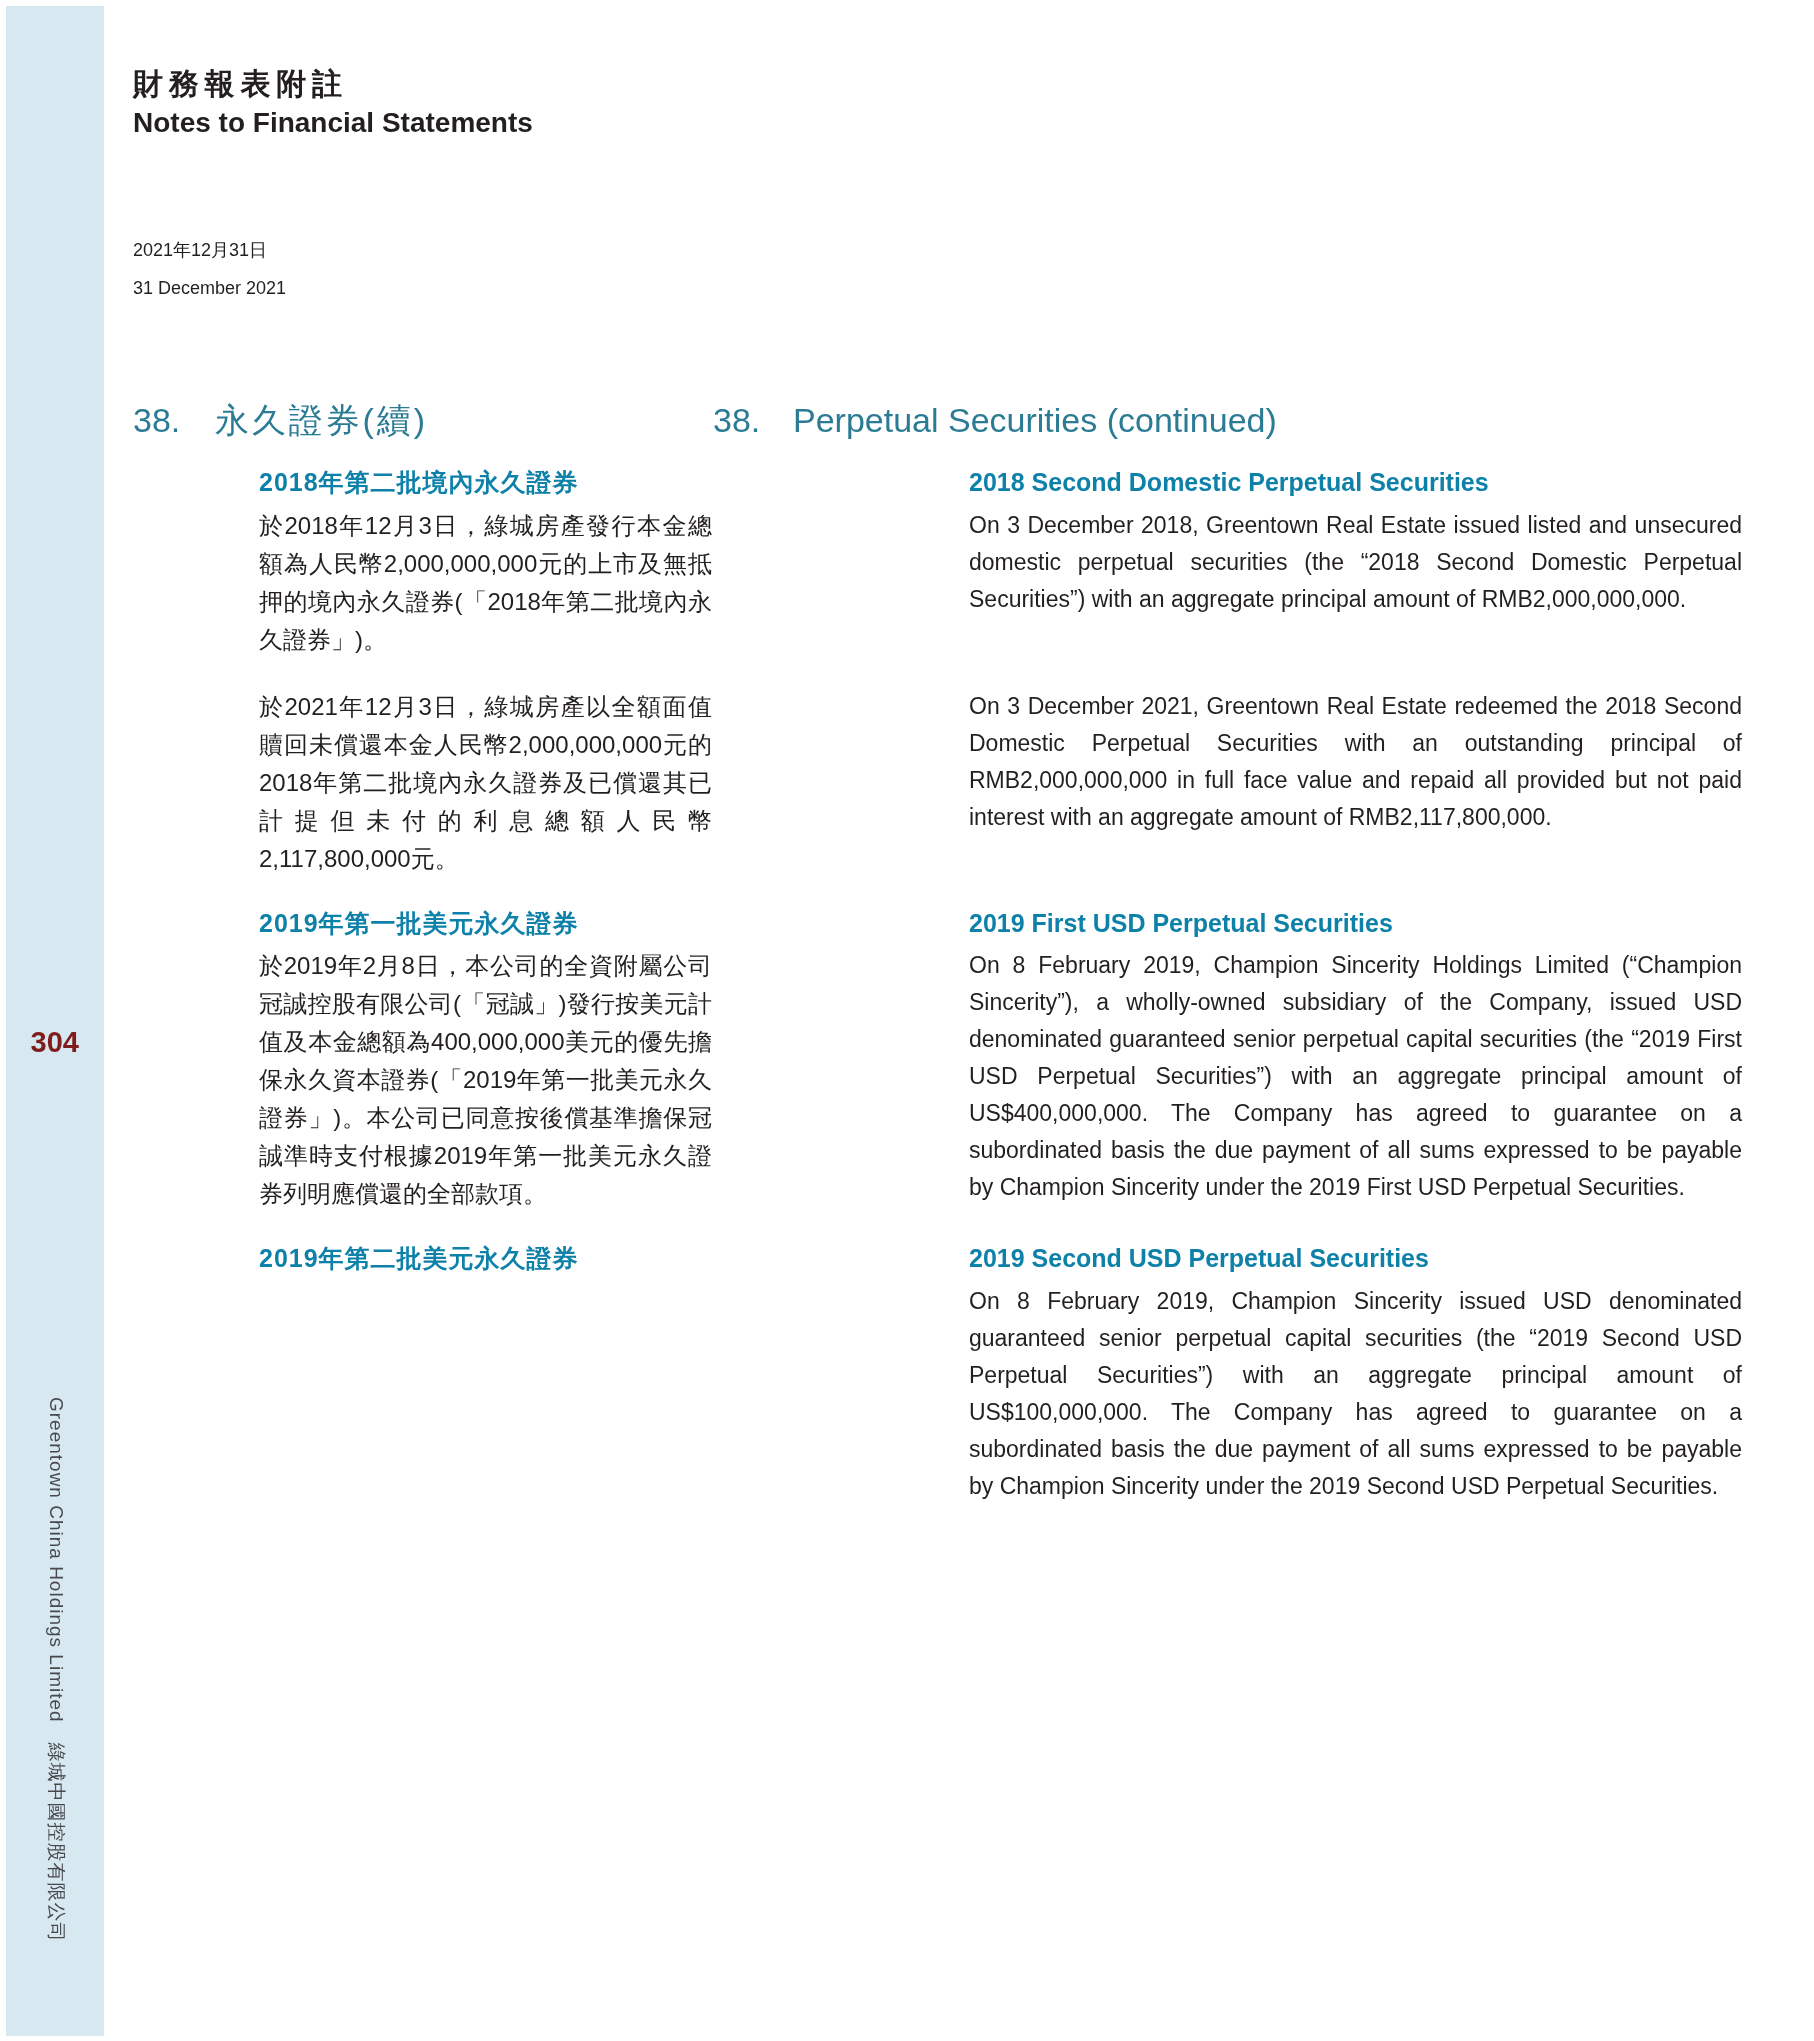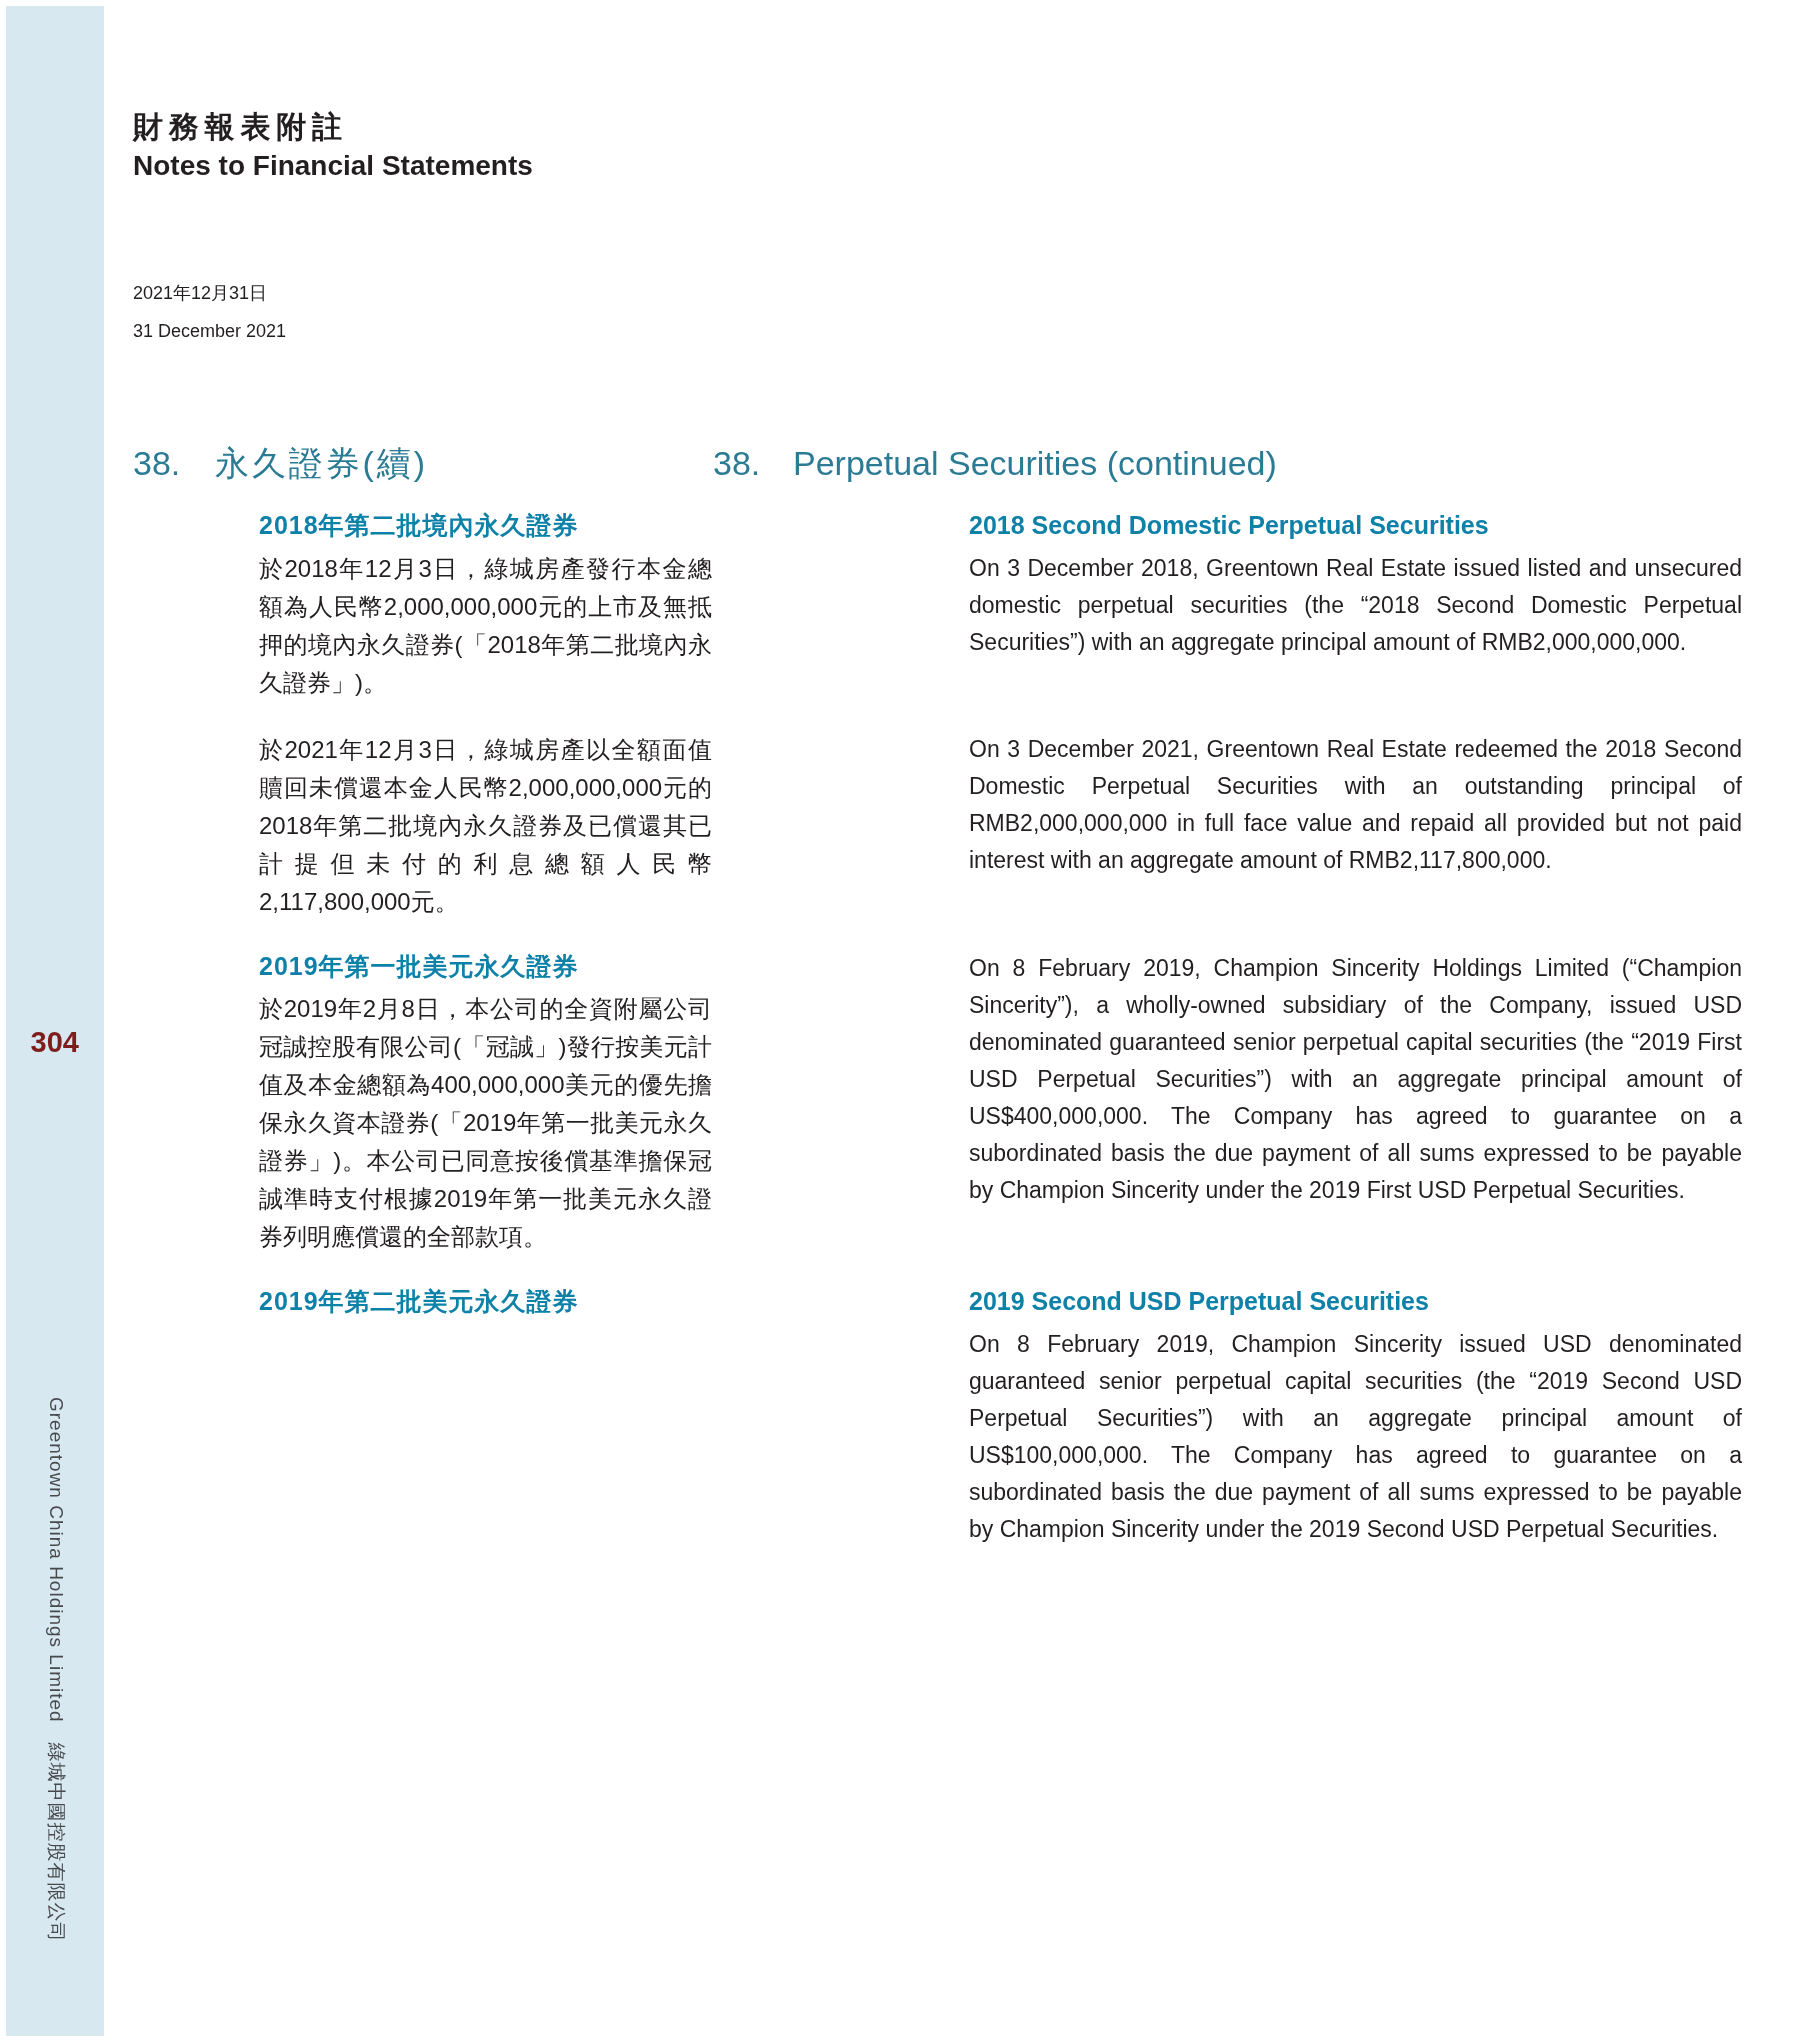--- a/index.html
+++ b/index.html
@@ -30,21 +30,21 @@
     position:absolute;
     top:1391px; left:37px;
     writing-mode:vertical-rl;
     text-orientation:sideways;
     font-size:19px; color:#47494c;
     letter-spacing:1px;
     white-space:nowrap;
   }
 
   
-  .content { padding-left:133px; padding-top:108px; }
+  .content { padding-left:133px; padding-top:65px; }
 
   .doc-title-cn {
     font-family:"Liberation Serif","DejaVu Serif",serif;
     font-size:30px; font-weight:bold; letter-spacing:5.8px;
     line-height:38px; color:#231f20;
   }
   .doc-title-en {
     font-size:28px; font-weight:bold; line-height:40px; color:#231f20;
   }
   .date-block { margin-top:88px; }
@@ -136,20 +136,21 @@
 
     <div class="row block-row">
       <div></div>
       <div>
         <div class="sub-heading sub-heading-cn">2019年第一批美元永久證券</div>
         <p class="body-cn">於2019年2月8日，本公司的全資附屬公司冠誠控股有限公司(「冠誠」)發行按美元計值及本金總額為400,000,000美元的優先擔保永久資本證券(「2019年第一批美元永久證券」)。本公司已同意按後償基準擔保冠誠準時支付根據2019年第一批美元永久證券列明應償還的全部款項。</p>
       </div>
       <div></div>
       <div></div>
       <div>
+        <div class="sub-heading">2019 First USD Perpetual Securities</div>
         <p class="body-en">On 8 February 2019, Champion Sincerity Holdings Limited (“Champion Sincerity”), a wholly-owned subsidiary of the Company, issued USD denominated guaranteed senior perpetual capital securities (the “2019 First USD Perpetual Securities”) with an aggregate principal amount of US$400,000,000. The Company has agreed to guarantee on a subordinated basis the due payment of all sums expressed to be payable by Champion Sincerity under the 2019 First USD Perpetual Securities.</p>
       </div>
     </div>
 
     <div class="row block-row">
       <div></div>
       <div>
         <div class="sub-heading sub-heading-cn">2019年第二批美元永久證券</div>
       </div>
       <div></div>

